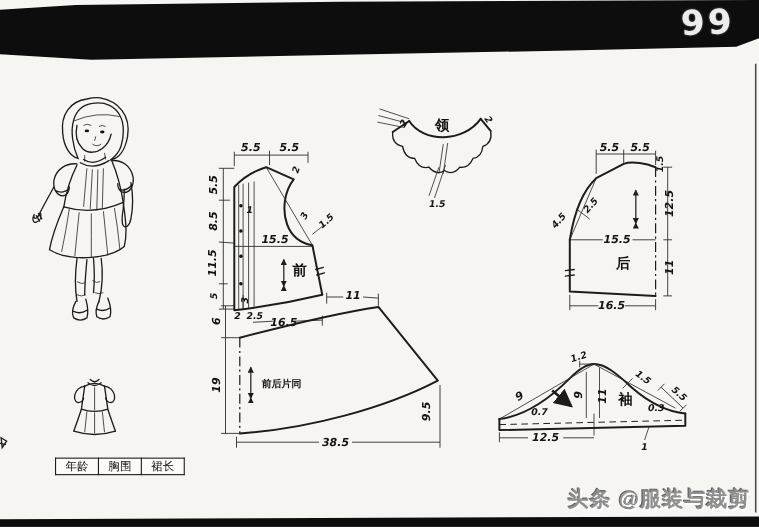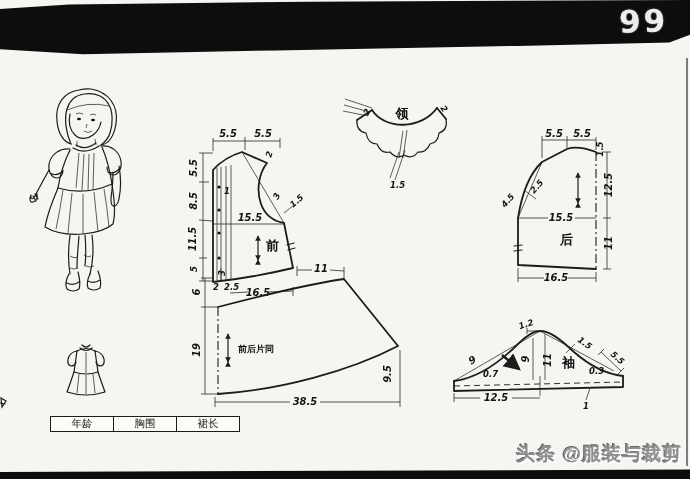--- a/index.html
+++ b/index.html
@@ -10,21 +10,21 @@
   .pagenum{position:absolute;right:22px;top:3px;font-size:31px;font-weight:bold;
     color:#ededed;letter-spacing:3px;transform:rotate(-2deg);
     font-family:"DejaVu Sans",sans-serif;text-shadow:0 0 2px #777;}
   .bottombar{position:absolute;left:0;bottom:0;width:690px;height:10px;background:#0d0d0d;
     clip-path:polygon(0 30%,100% 5%,100% 100%,0 100%);}
   .watermark{position:absolute;right:8px;bottom:12px;font-size:19px;font-weight:bold;
     color:#8f8f8f;letter-spacing:1px;
     text-shadow:1.5px 1.5px 0 #ffffff,-1px -1px 0 #646464;margin-top:36px;}
   table.size{position:absolute;left:50px;top:416px;border-collapse:collapse;
     background:#fcfbf8;}
-  table.size td{border:1.6px solid #1c1c1c;padding:0 20px;text-align:center;
+  table.size td{border:1.6px solid #1c1c1c;padding:0 8px;text-align:center;
     font-size:10.5px;color:#151515;height:14px;min-width:22px;}
   table.size tr.vals td{font-size:12px;font-weight:bold;font-style:italic;height:17px;}
   svg.art{position:absolute;left:0;top:0;}
   svg .ol{fill:none;stroke:#1c1c1c;stroke-width:1.8;stroke-linecap:round;stroke-linejoin:round;}
   svg .md{fill:none;stroke:#1c1c1c;stroke-width:1.2;stroke-linecap:round;}
   svg .thin{fill:none;stroke:#2a2a2a;stroke-width:0.75;}
   svg .dim{fill:none;stroke:#2a2a2a;stroke-width:0.8;}
   svg .dd{fill:none;stroke:#1c1c1c;stroke-width:1.1;stroke-dasharray:9 3 2 3;}
   svg .dash{fill:none;stroke:#1c1c1c;stroke-width:0.9;stroke-dasharray:6 4;}
   svg text.d{font:italic bold 10px "DejaVu Sans",sans-serif;fill:#141414;}

